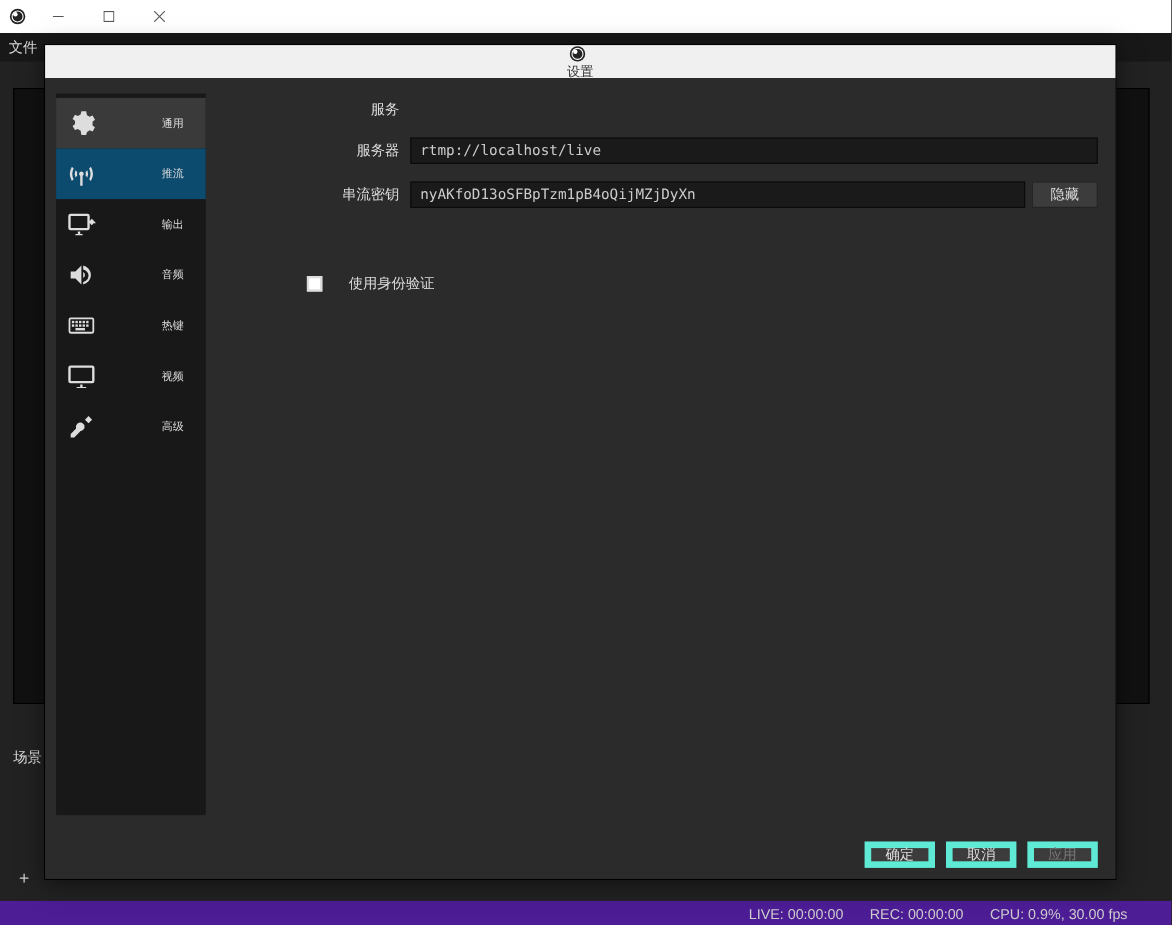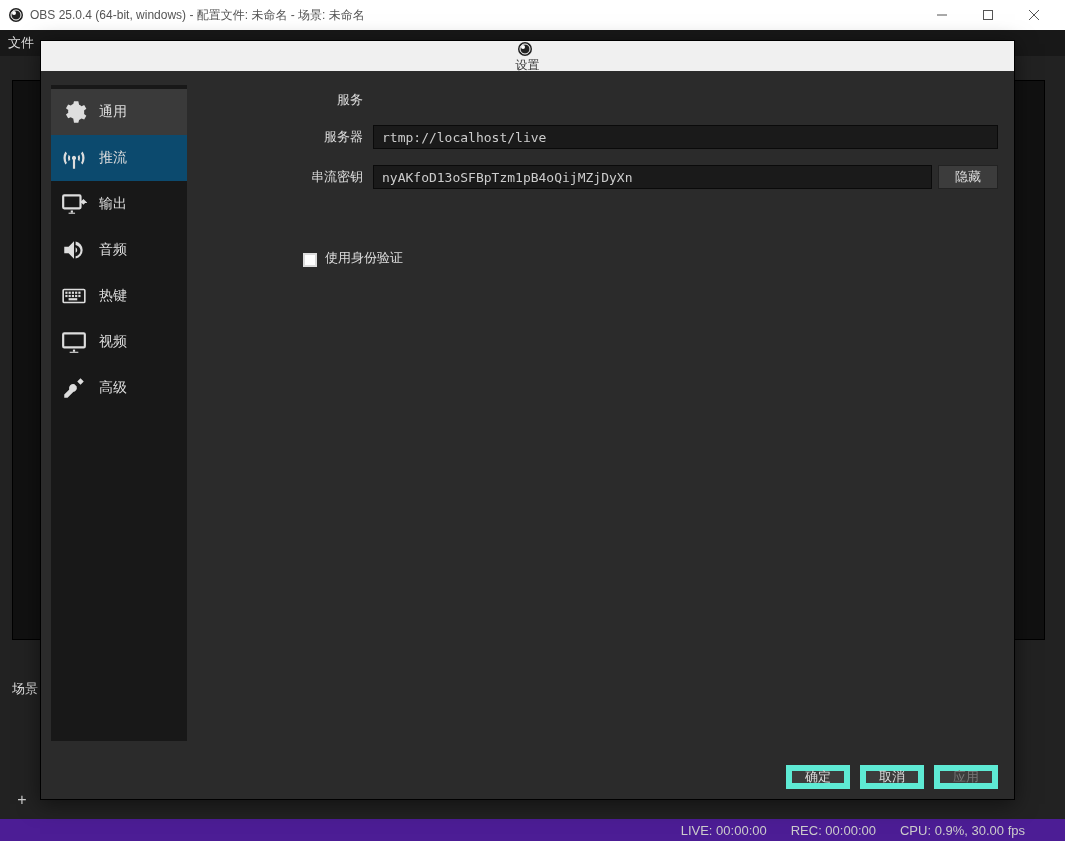--- a/index.html
+++ b/index.html
@@ -36,52 +36,51 @@
 .dialog-titlebar .close-btn { width: 40px; height: 30px; display: flex; align-items: center; justify-content: center; color: #000; }
 .dialog-body { flex: 1; display: flex; background: #2b2b2b; }
 
 
 .sidebar { width: 136px; background: #181818; display: flex; flex-direction: column; padding: 4px 0; margin: 14px 0 14px 10px; }
 .sidebar-item { height: 46px; display: flex; align-items: center; gap: 10px; padding-left: 8px; color: #ddd; cursor: pointer; }
 .sidebar-item.selected { background: #3a3a3a; }
 .sidebar-item.hover { background: #0c4a6e; }
 .sidebar-item .icon { width: 30px; height: 30px; display: flex; align-items: center; justify-content: center; }
 .sidebar-item .icon svg { width: 26px; height: 26px; fill: #ddd; }
-.sidebar-item .label { font-size: 14px; }
+.sidebar-item .label { font-size: 10px; margin-left: 48px; }
 
 
 .form-area { flex: 1; padding: 20px 16px; position: relative; }
 .form-row { display: flex; align-items: center; margin-bottom: 16px; }
 .form-row .form-label { width: 170px; text-align: right; padding-right: 10px; color: #ddd; font-size: 13px; }
 .form-row .form-field { flex: 1; display: flex; gap: 6px; }
 .select-field, .text-field { background: #1a1a1a; border: 1px solid #0a0a0a; color: #ccc; height: 24px; padding: 0 8px; font-family: "Consolas", monospace; font-size: 13px; flex: 1; display: flex; align-items: center; position: relative; }
 .select-field .dropdown-arrows { position: absolute; right: 4px; top: 2px; width: 14px; height: 18px; display: flex; flex-direction: column; align-items: center; justify-content: center; gap: 0; }
 .select-field .dropdown-arrows svg { width: 8px; height: 6px; fill: #888; }
 .btn-small { background: #3c3c3c; border: 1px solid #222; color: #ddd; height: 24px; padding: 0 16px; font-size: 13px; display: flex; align-items: center; cursor: pointer; }
-.checkbox-row { display: flex; align-items: flex-end; margin-top: 60px; margin-left: 100px; gap: 8px; }
+.checkbox-row { display: flex; align-items: center; margin-top: 60px; margin-left: 76px; gap: 24px; }
 .checkbox { width: 14px; height: 14px; border: 2px solid #ddd; background: #fff; }
 .checkbox-label { color: #ddd; font-size: 13px; }
 
 
 .dialog-footer { height: 44px; display: flex; align-items: center; justify-content: flex-end; gap: 10px; padding-right: 16px; background: #2b2b2b; }
 .dlg-btn { background: #3c3c3c; border: 6px solid #5eead4; color: #ddd; height: 24px; width: 64px; font-size: 13px; display: flex; align-items: center; justify-content: center; cursor: pointer; }
 .dlg-btn.disabled { color: #777; }
 </style>
 </head>
 <body>
 
 <div class="titlebar">
   <span class="obs-icon">
     <svg viewBox="0 0 16 16">
         <circle cx="8" cy="8" r="7" fill="#222"></circle>
         <circle cx="8" cy="8" r="5" fill="none" stroke="#fff" stroke-width="1"></circle>
         <circle cx="6" cy="6" r="2" fill="#fff"></circle>
       </svg>
   </span>
-  <span class="title-text">OBS 25.0.4 (64-bit, windows) - 配置文件: 未命名 - 场景: 未命名</span>
   <div class="win-controls">
     <div class="win-btn">
         <svg viewBox="0 0 10 10">
           <line x1="0" y1="5" x2="10" y2="5" stroke="#555" stroke-width="1"></line>
         </svg>
       </div>
     <div class="win-btn">
         <svg viewBox="0 0 10 10">
           <rect x="0.5" y="0.5" width="9" height="9" fill="none" stroke="#555" stroke-width="1"></rect>
         </svg>

